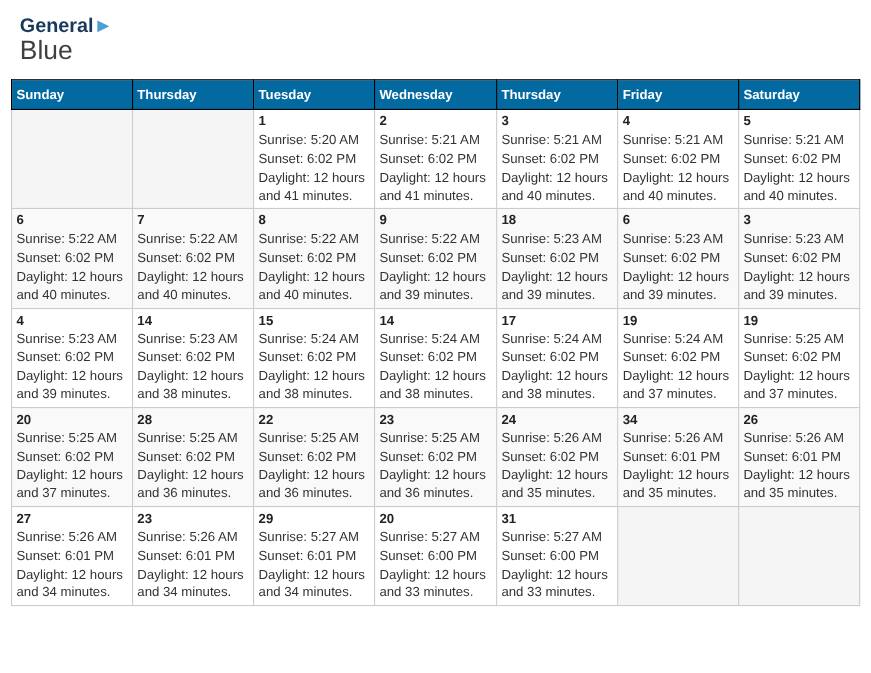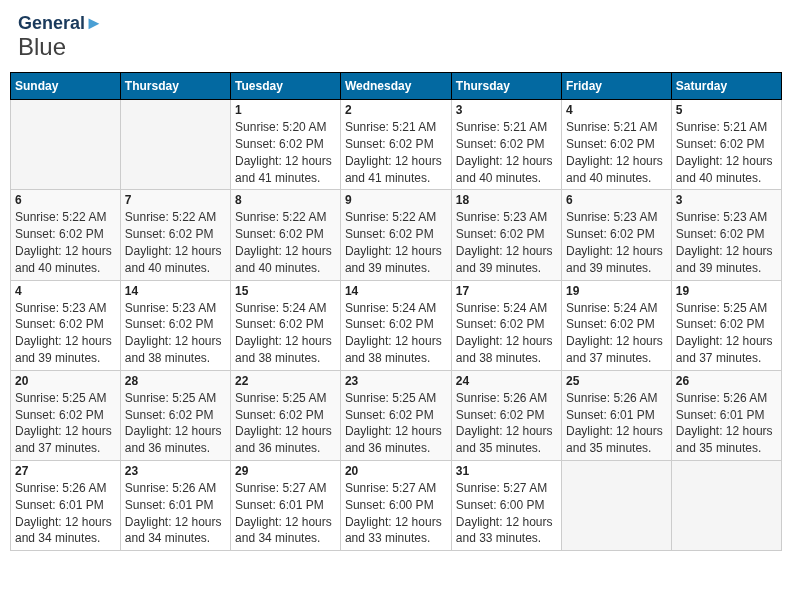--- a/index.html
+++ b/index.html
@@ -206,21 +206,21 @@
         </td>
         <td>
           <div class="day-num">23</div>
         <div class="day-info">Sunrise: 5:25 AM<br>Sunset: 6:02 PM<br>Daylight: 12 hours and 36 minutes.</div>
         </td>
         <td>
           <div class="day-num">24</div>
         <div class="day-info">Sunrise: 5:26 AM<br>Sunset: 6:02 PM<br>Daylight: 12 hours and 35 minutes.</div>
         </td>
         <td>
-          <div class="day-num">25</div>
+          <div class="day-num">34</div>
         <div class="day-info">Sunrise: 5:26 AM<br>Sunset: 6:01 PM<br>Daylight: 12 hours and 35 minutes.</div>
         </td>
         <td>
           <div class="day-num">26</div>
         <div class="day-info">Sunrise: 5:26 AM<br>Sunset: 6:01 PM<br>Daylight: 12 hours and 35 minutes.</div>
         </td>
       </tr>
       <tr>
         <td>
           <div class="day-num">27</div>

